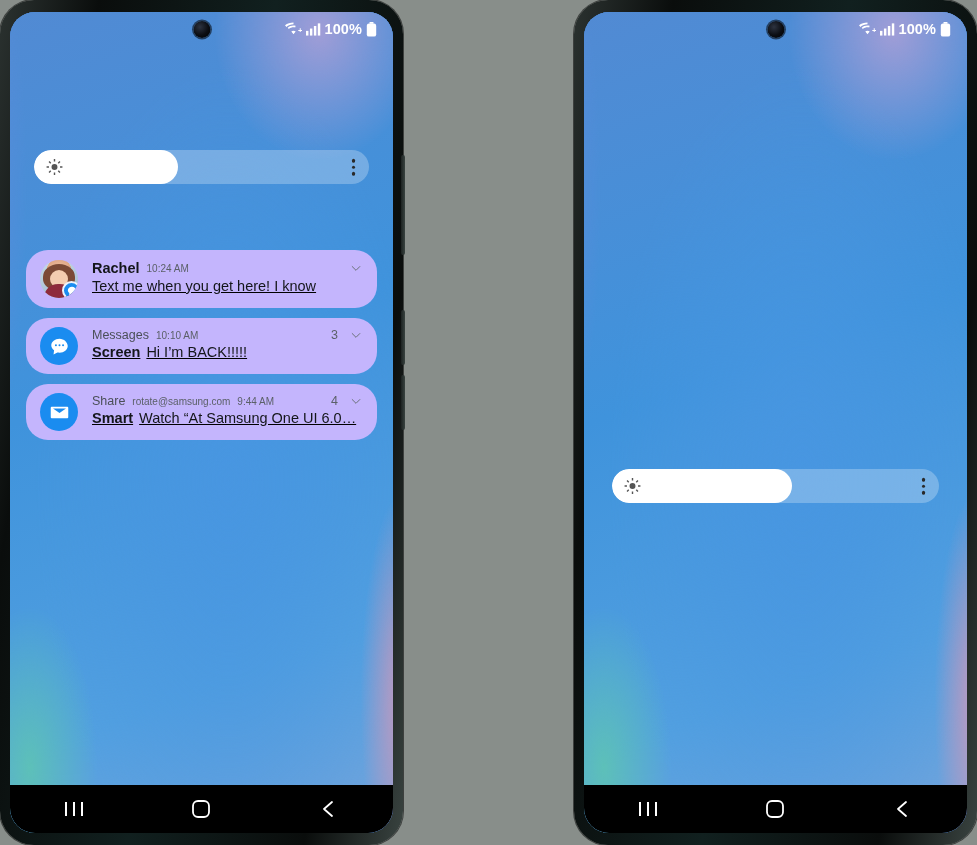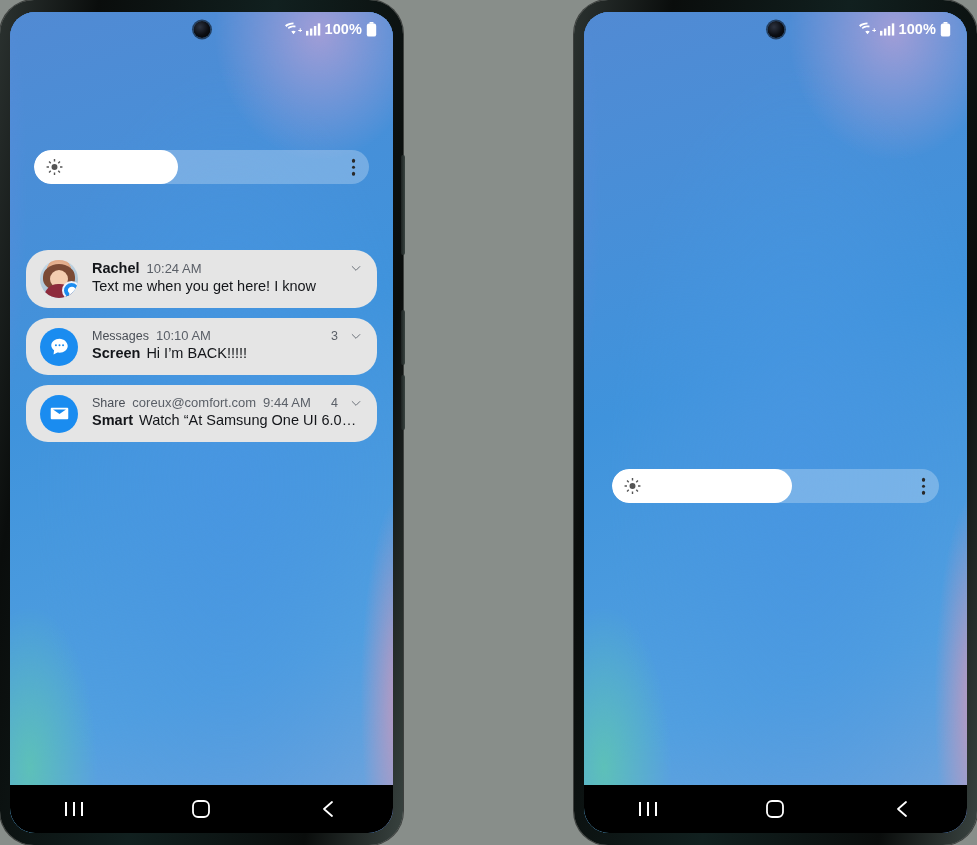--- a/index.html
+++ b/index.html
@@ -107,33 +107,33 @@
   .pill {
     flex: 1; height: 40px; border-radius: 20px;
     background: rgba(255,255,255,.22);
     display: flex; align-items: center; justify-content: center;
     color: #fff; font-size: 14.5px; cursor: pointer;
   }
 
   
   .notif-list { padding: 14px 16px 0 16px; display: flex; flex-direction: column; gap: 10px; }
   .notif {
-    position: relative; background: #e5e5e5; border-radius: 22px;
+    position: relative; background: #c4b5fd; border-radius: 22px;
     padding: 10px 14px 12px 14px; min-height: 56px;
   }
   .notif .nrow1 { display: flex; align-items: center; gap: 7px; padding-left: 52px; }
   .n-app { font-size: 12.5px; color: #4a4f57; font-weight: 500; }
   .n-title-strong { font-size: 14.5px; color: #14161a; font-weight: 700; }
-  .n-time { font-size: 13px; color: #5b6068; }
+  .n-time { font-size: 10px; color: #5b6068; }
   .n-count { margin-left: auto; font-size: 12.5px; color: #5b6068; padding-right: 4px; }
   .n-chev { width: 14px; height: 14px; flex: 0 0 14px; }
   .n-chev svg { width: 100%; height: 100%; stroke: #6a7078; fill: none; stroke-width: 1.7; display: block; }
   .nrow1 .n-count + .n-chev { margin-left: 0; }
   .nrow1 > .n-chev:last-child:not(.n-count + .n-chev) { margin-left: auto; }
-  .n-body { padding-left: 52px; margin-top: 1px; }
+  .n-body { padding-left: 52px; margin-top: 1px; text-decoration: underline; }
   .n-line { font-size: 14.5px; color: #14161a; line-height: 1.32; white-space: nowrap; overflow: hidden; }
   .n-line b { font-weight: 700; margin-right: 6px; }
   .n-icon {
     position: absolute; left: 14px; top: 50%; transform: translateY(-50%);
     width: 38px; height: 38px; border-radius: 50%;
   }
   .n-icon.msg, .n-icon.mail {
     background: #1a8cf0; display: flex; align-items: center; justify-content: center;
   }
   .n-icon.msg svg, .n-icon.mail svg { width: 21px; height: 21px; fill: #fff; display: block; }
@@ -393,21 +393,21 @@
         </div>
 
         <div class="notif">
           <div class="n-icon mail">
             <svg viewBox="0 0 24 24">
                 <path d="M3 5.5h18c.6 0 1 .4 1 1v11c0 .6-.4 1-1 1H3c-.6 0-1-.4-1-1v-11c0-.6.4-1 1-1zm1.6 2L12 12.6l7.4-5.1H4.6z"></path>
               </svg>
           </div>
           <div class="nrow1">
             <span class="n-app">Share</span>
-            <span class="n-time">coreux@comfort.com</span>
+            <span class="n-time">rotate@samsung.com</span>
             <span class="n-time">9:44 AM</span>
             <span class="n-count">4</span>
             <span class="n-chev">
               <svg viewBox="0 0 24 24">
                   <polyline points="5,9 12,16 19,9"></polyline>
                 </svg>
             </span>
           </div>
           <div class="n-body">
             <div class="n-line">

